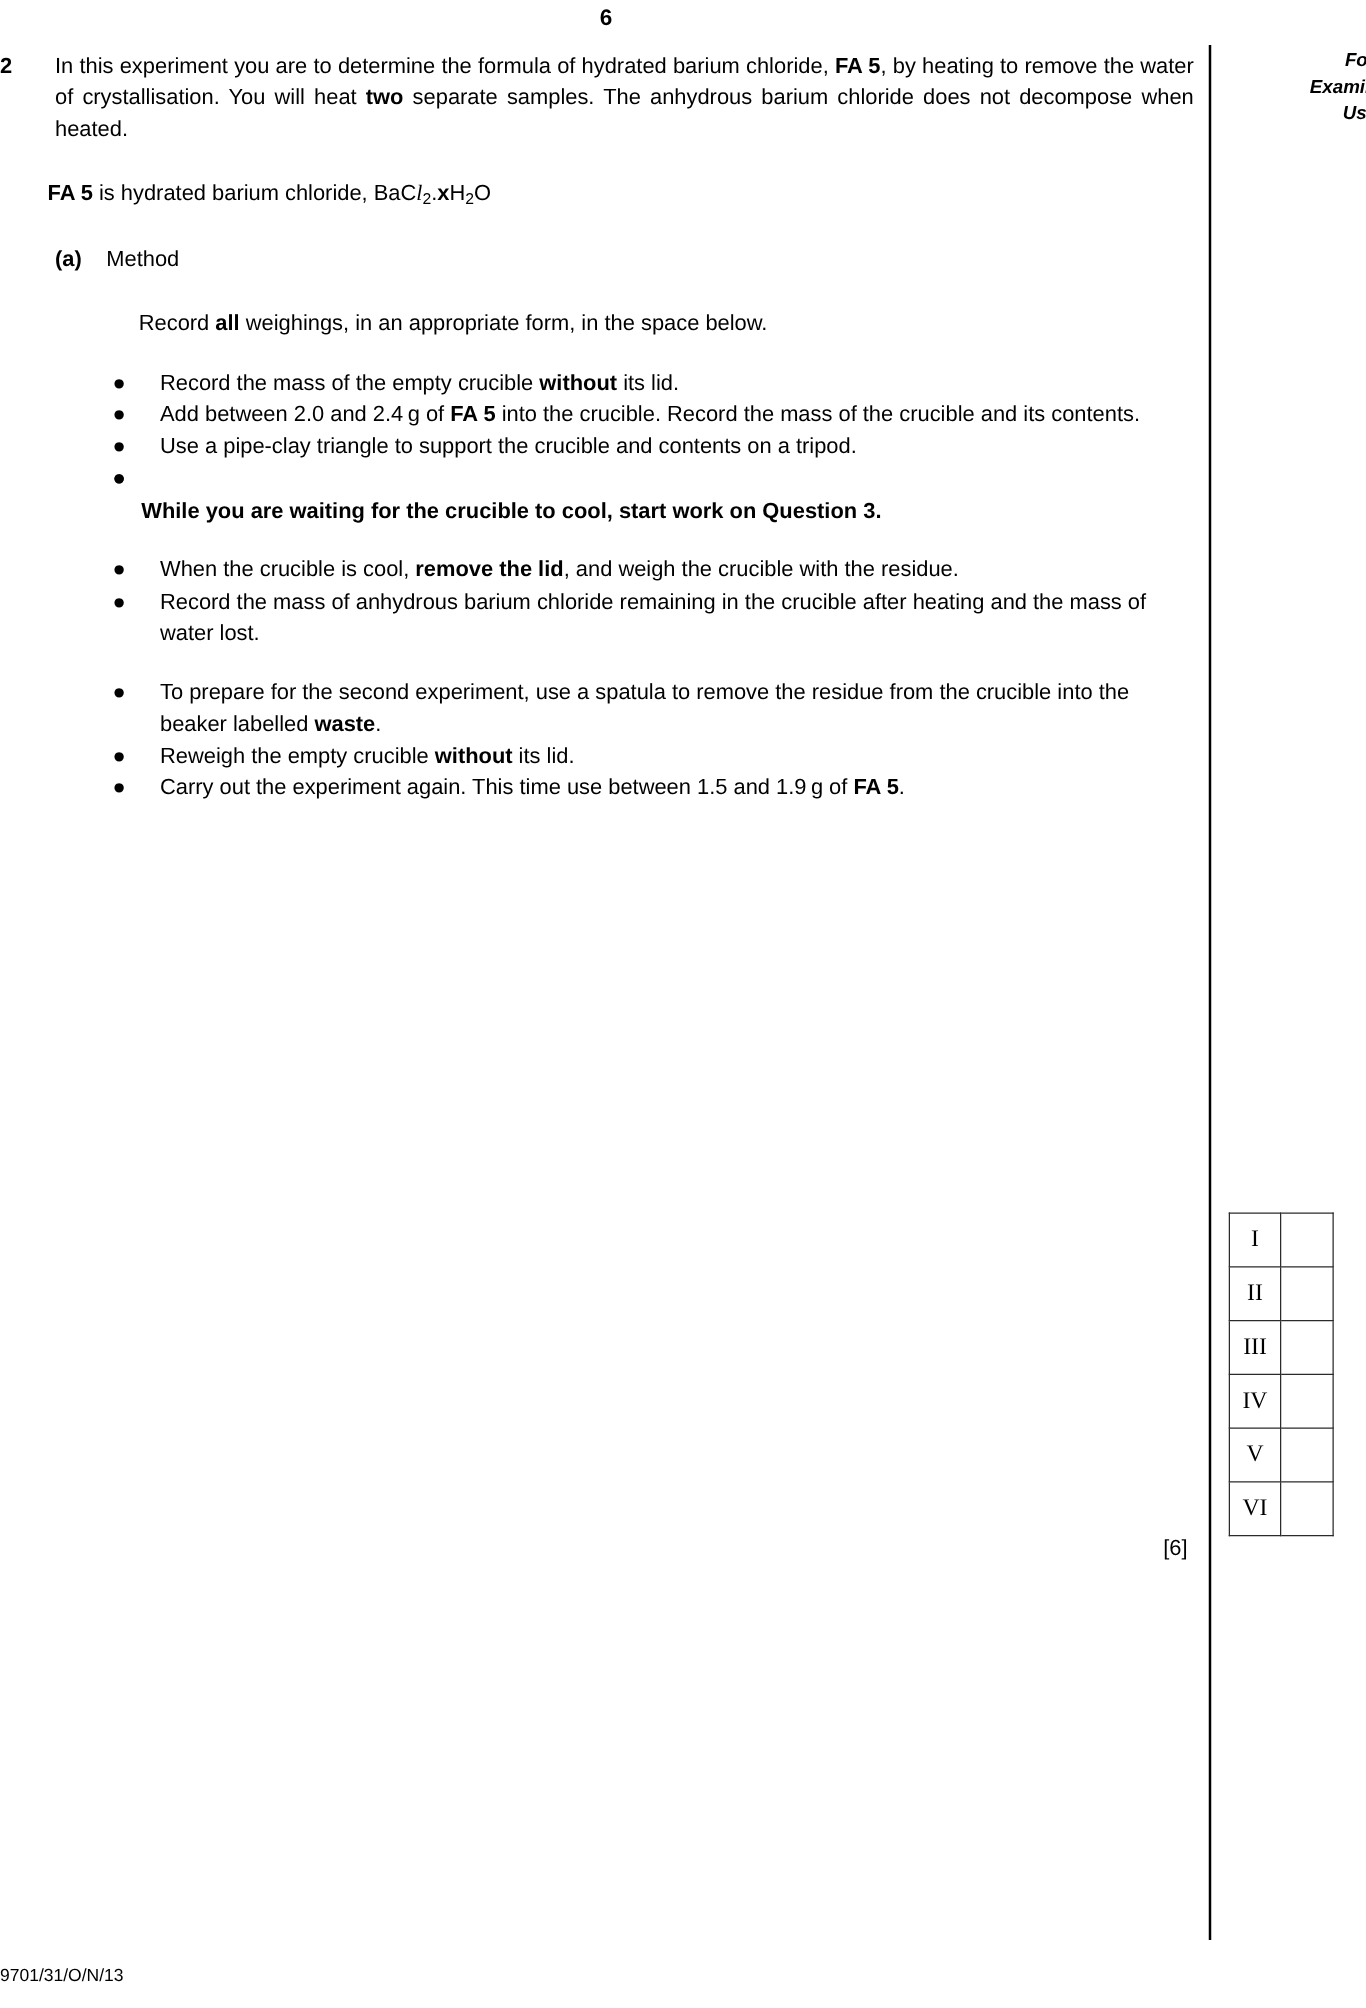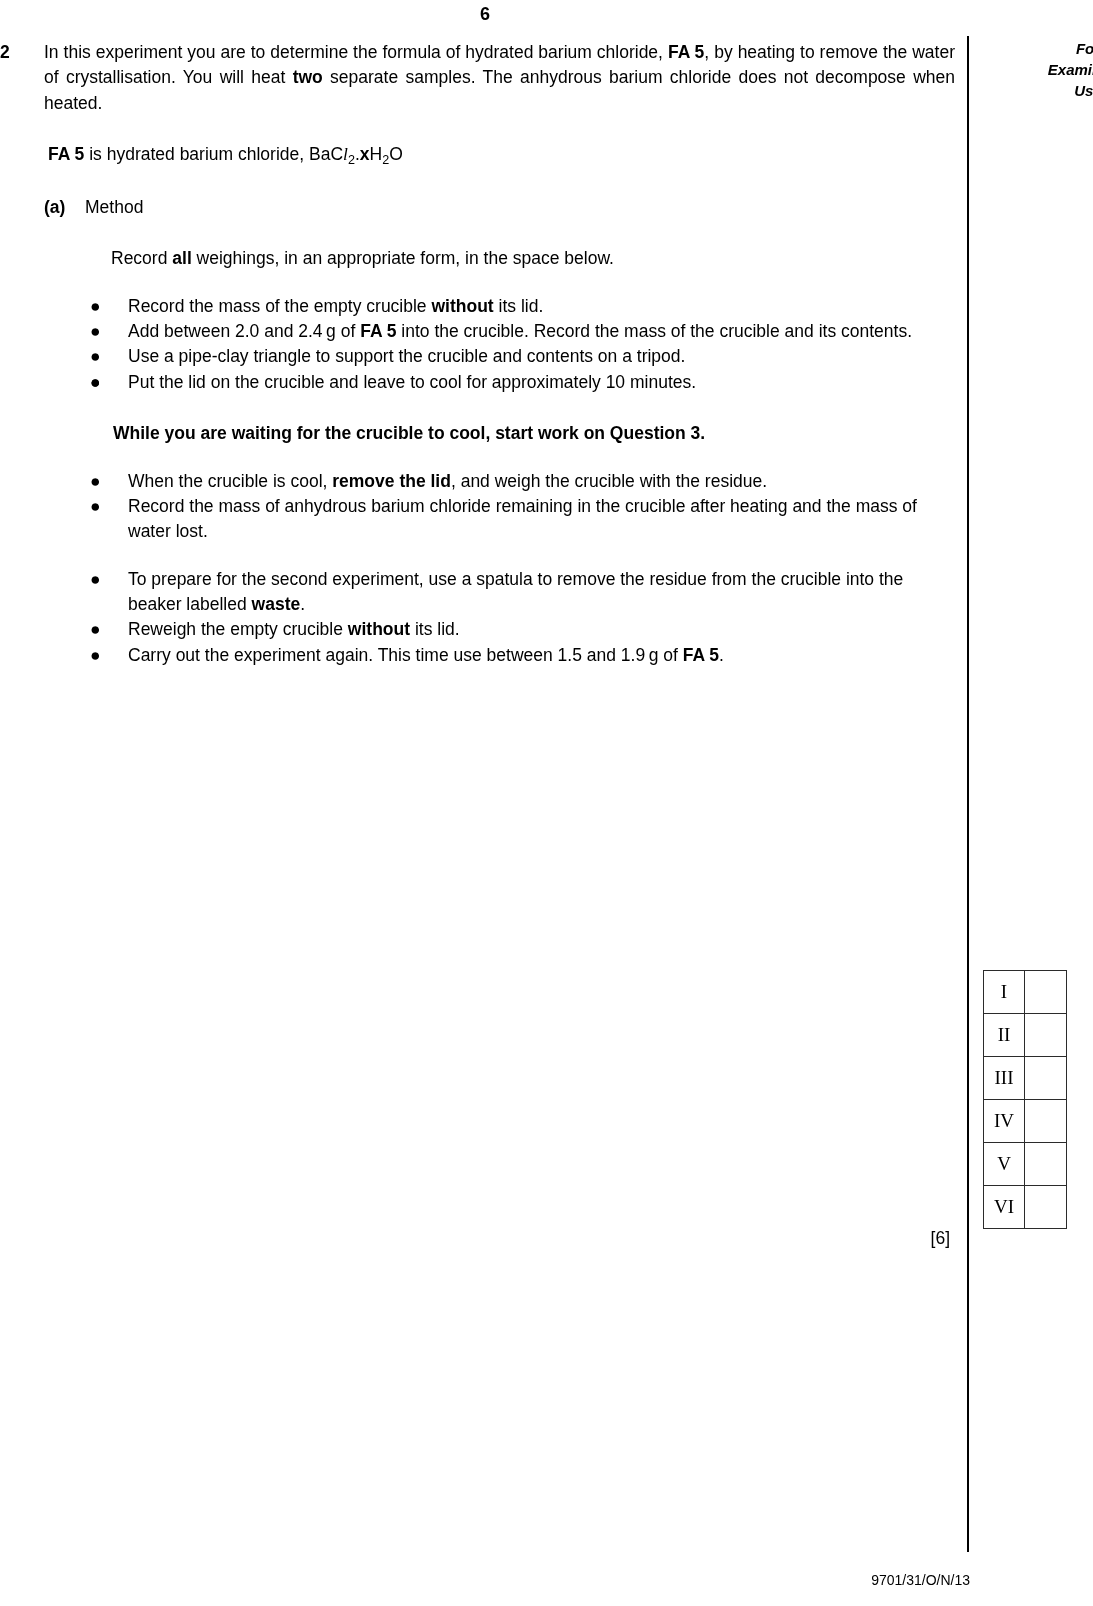--- a/index.html
+++ b/index.html
@@ -90,21 +90,21 @@
   }
   .q-intro {
     text-align: justify;
     text-justify: inter-word;
     margin: 0;
     width: 911px;
   }
 
   .formula-line {
     margin: 0;
-    padding-left: 48px;
+    padding-left: 38px;
     padding-top: 26px;
   }
 
   .part-block {
     position: relative;
     padding-left: 85px;
     padding-top: 26px;
   }
   .part-label {
     position: absolute;
@@ -163,21 +163,21 @@
     left: 2px;
     top: 1572px;
     font-size: 14px;
     margin-top: 40px;
   }
   .footer-code {
     position: absolute;
     left: 0;
     top: 1572px;
     width: 970px;
-    text-align: right;
+    text-align: left;
     font-size: 14px;
   }
 
   sub { font-size: 0.72em; vertical-align: -0.28em; }
   .ital-l { font-family: "Liberation Serif", serif; font-style: italic; }
   b, .b { font-weight: bold; }
 </style>
 </head>
 <body>
 
@@ -235,21 +235,21 @@
     <span class="part-title">Method</span>
   </div>
 
   <p class="sub-para"><span>Record </span><b>all</b><span> weighings, in an appropriate form, in the space below.</span></p>
 
   <ul class="bullet-list">
     <li><span class="dot">●</span><span><span>Record the mass of the empty crucible </span><b>without</b><span> its lid.</span></span></li>
     <li><span class="dot">●</span><span><span>Add between 2.0 and 2.4 g of </span><b>FA 5</b><span> into the crucible. Record the mass of the crucible and its contents.</span></span></li>
     <li><span class="dot">●</span><span><span>Use a pipe-clay triangle to support the crucible and contents on a tripod.</span></span></li>
     <li><span class="dot">●</span></li>
-    <li><span class="dot">●</span><span><span>Put the lid on the crucible and leave to cool for approximately 10 minutes.</span></span></li>
+    <li><span class="dot">●</span></li>
   </ul>
 
   <p class="notice">While you are waiting for the crucible to cool, start work on Question 3.</p>
 
   <ul class="bullet-list">
     <li><span class="dot">●</span><span><span>When the crucible is cool, </span><b>remove the lid</b><span>, and weigh the crucible with the residue.</span></span></li>
     <li><span class="dot">●</span><span><span>Record the mass of anhydrous barium chloride remaining in the crucible after heating and the mass of water lost.</span></span></li>
   </ul>
 
   <ul class="bullet-list">

